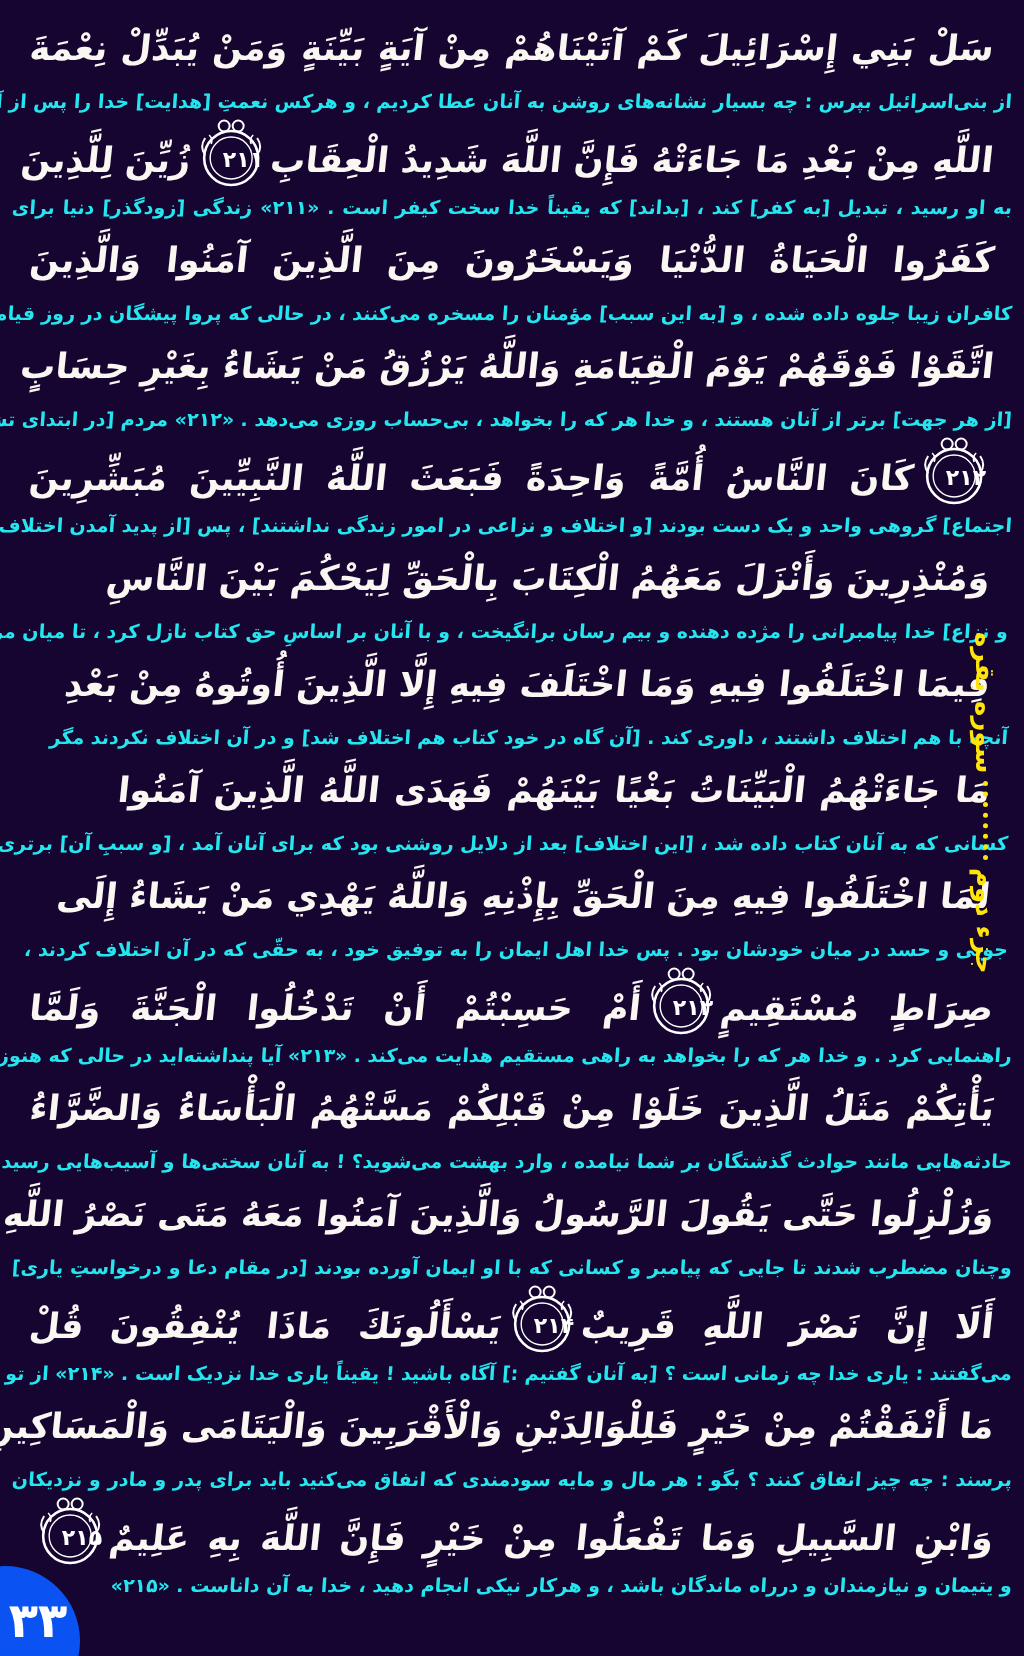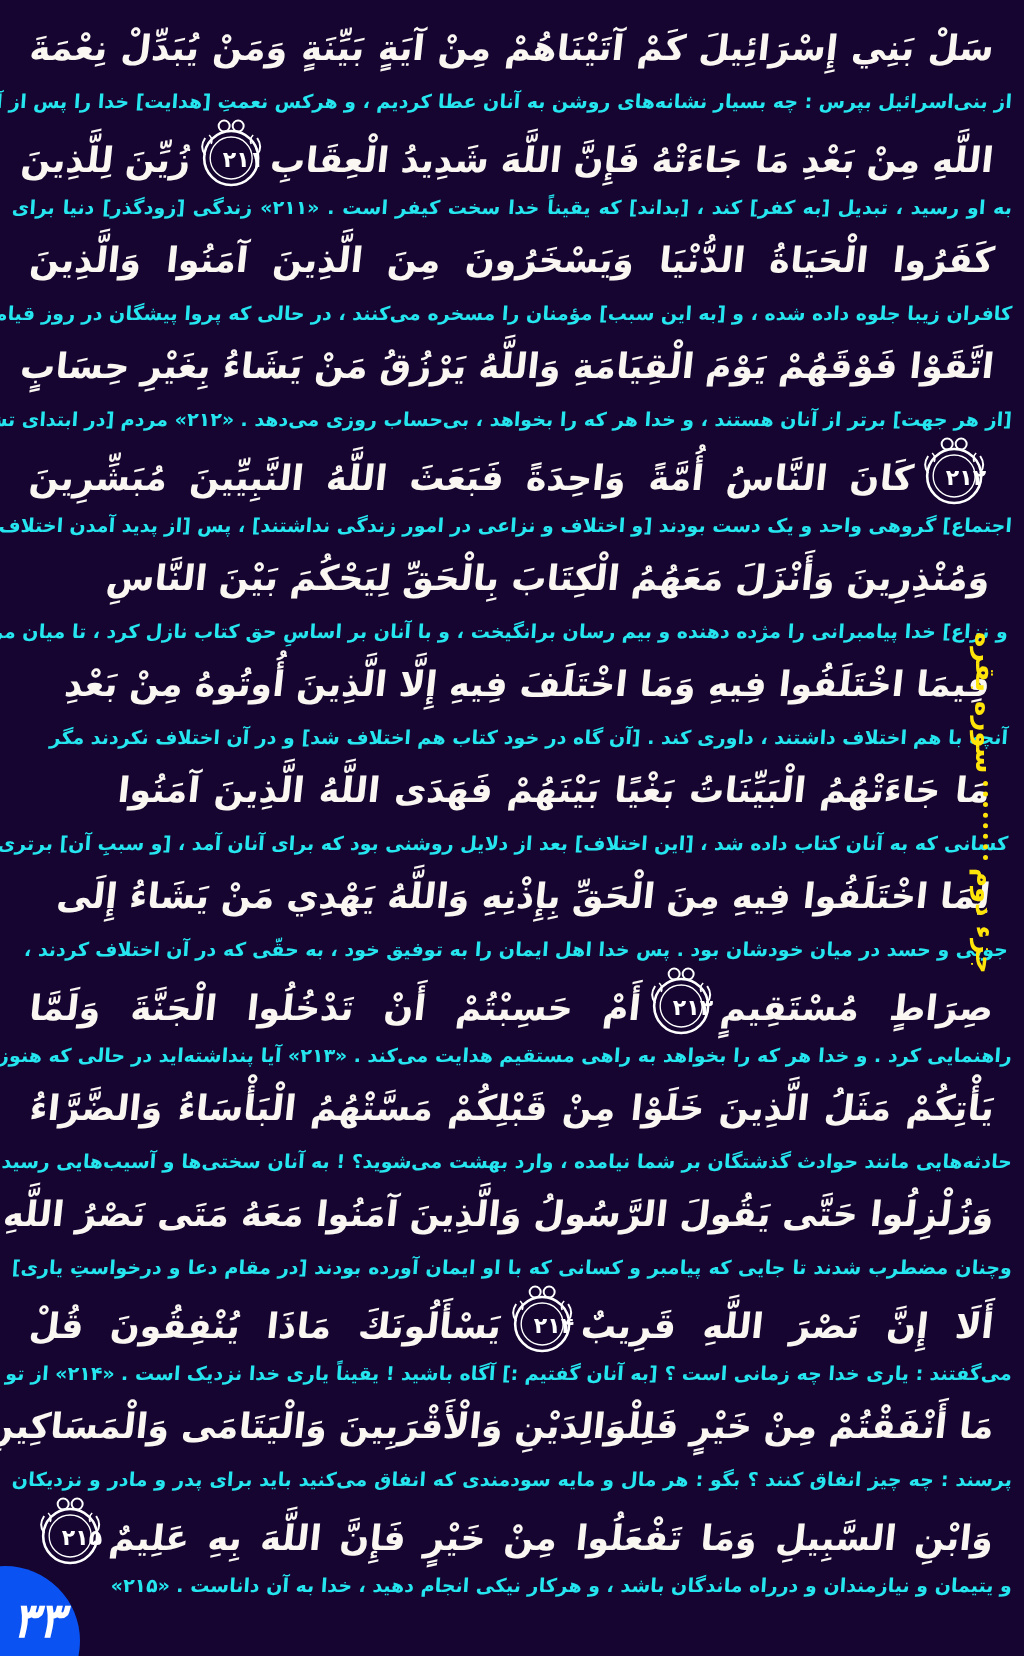--- a/index.html
+++ b/index.html
@@ -80,21 +80,21 @@
     width:150px;height:150px;
     border-radius:50%;
     background:#0A53F2;
   }
   .page-num{
     position:absolute;
     left:8px;top:1592px;
     width:60px;
     text-align:center;
     font-size:48px;line-height:56px;
-    color:#FFFFFF;font-weight:700;font-style:italic;
+    color:#FFFFFF;font-weight:700;
   }
 </style>
 </head>
 <body>
 
 <div class="page">
 
   <div class="verses">
       <div class="row">
         <div class="ar" dir="rtl"><span>سَلْ بَنِي إِسْرَائِيلَ كَمْ آتَيْنَاهُمْ مِنْ آيَةٍ بَيِّنَةٍ وَمَنْ يُبَدِّلْ نِعْمَةَ</span></div>

